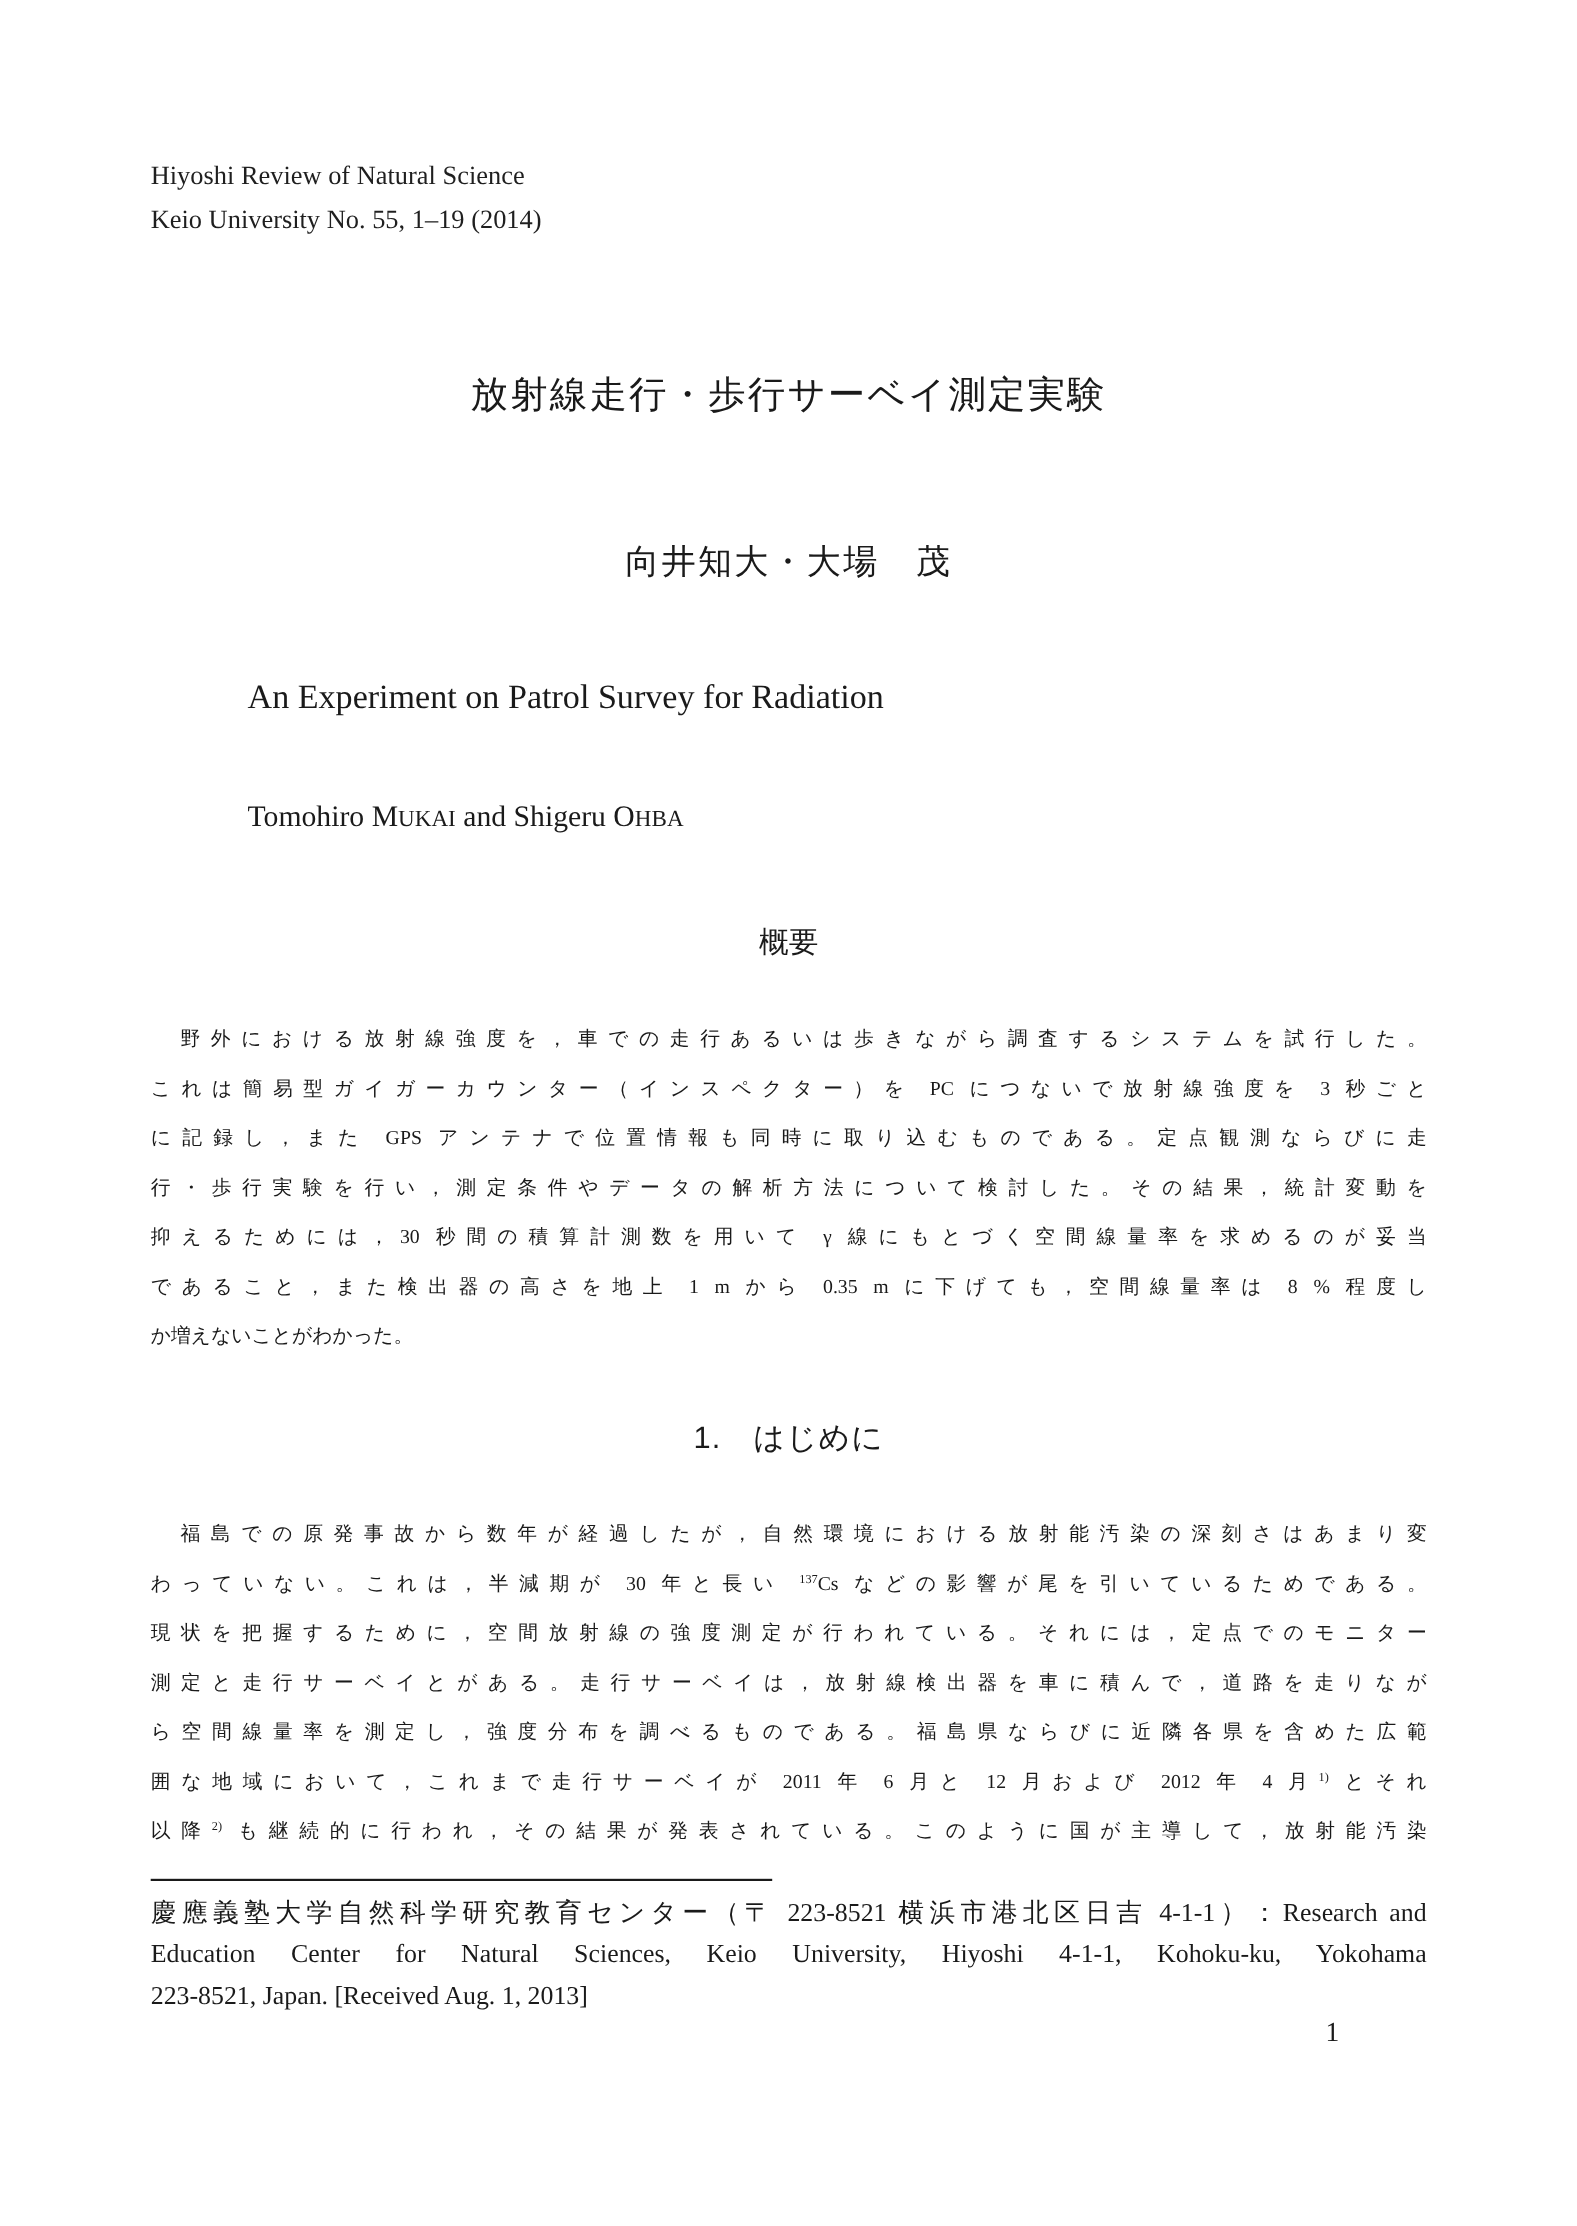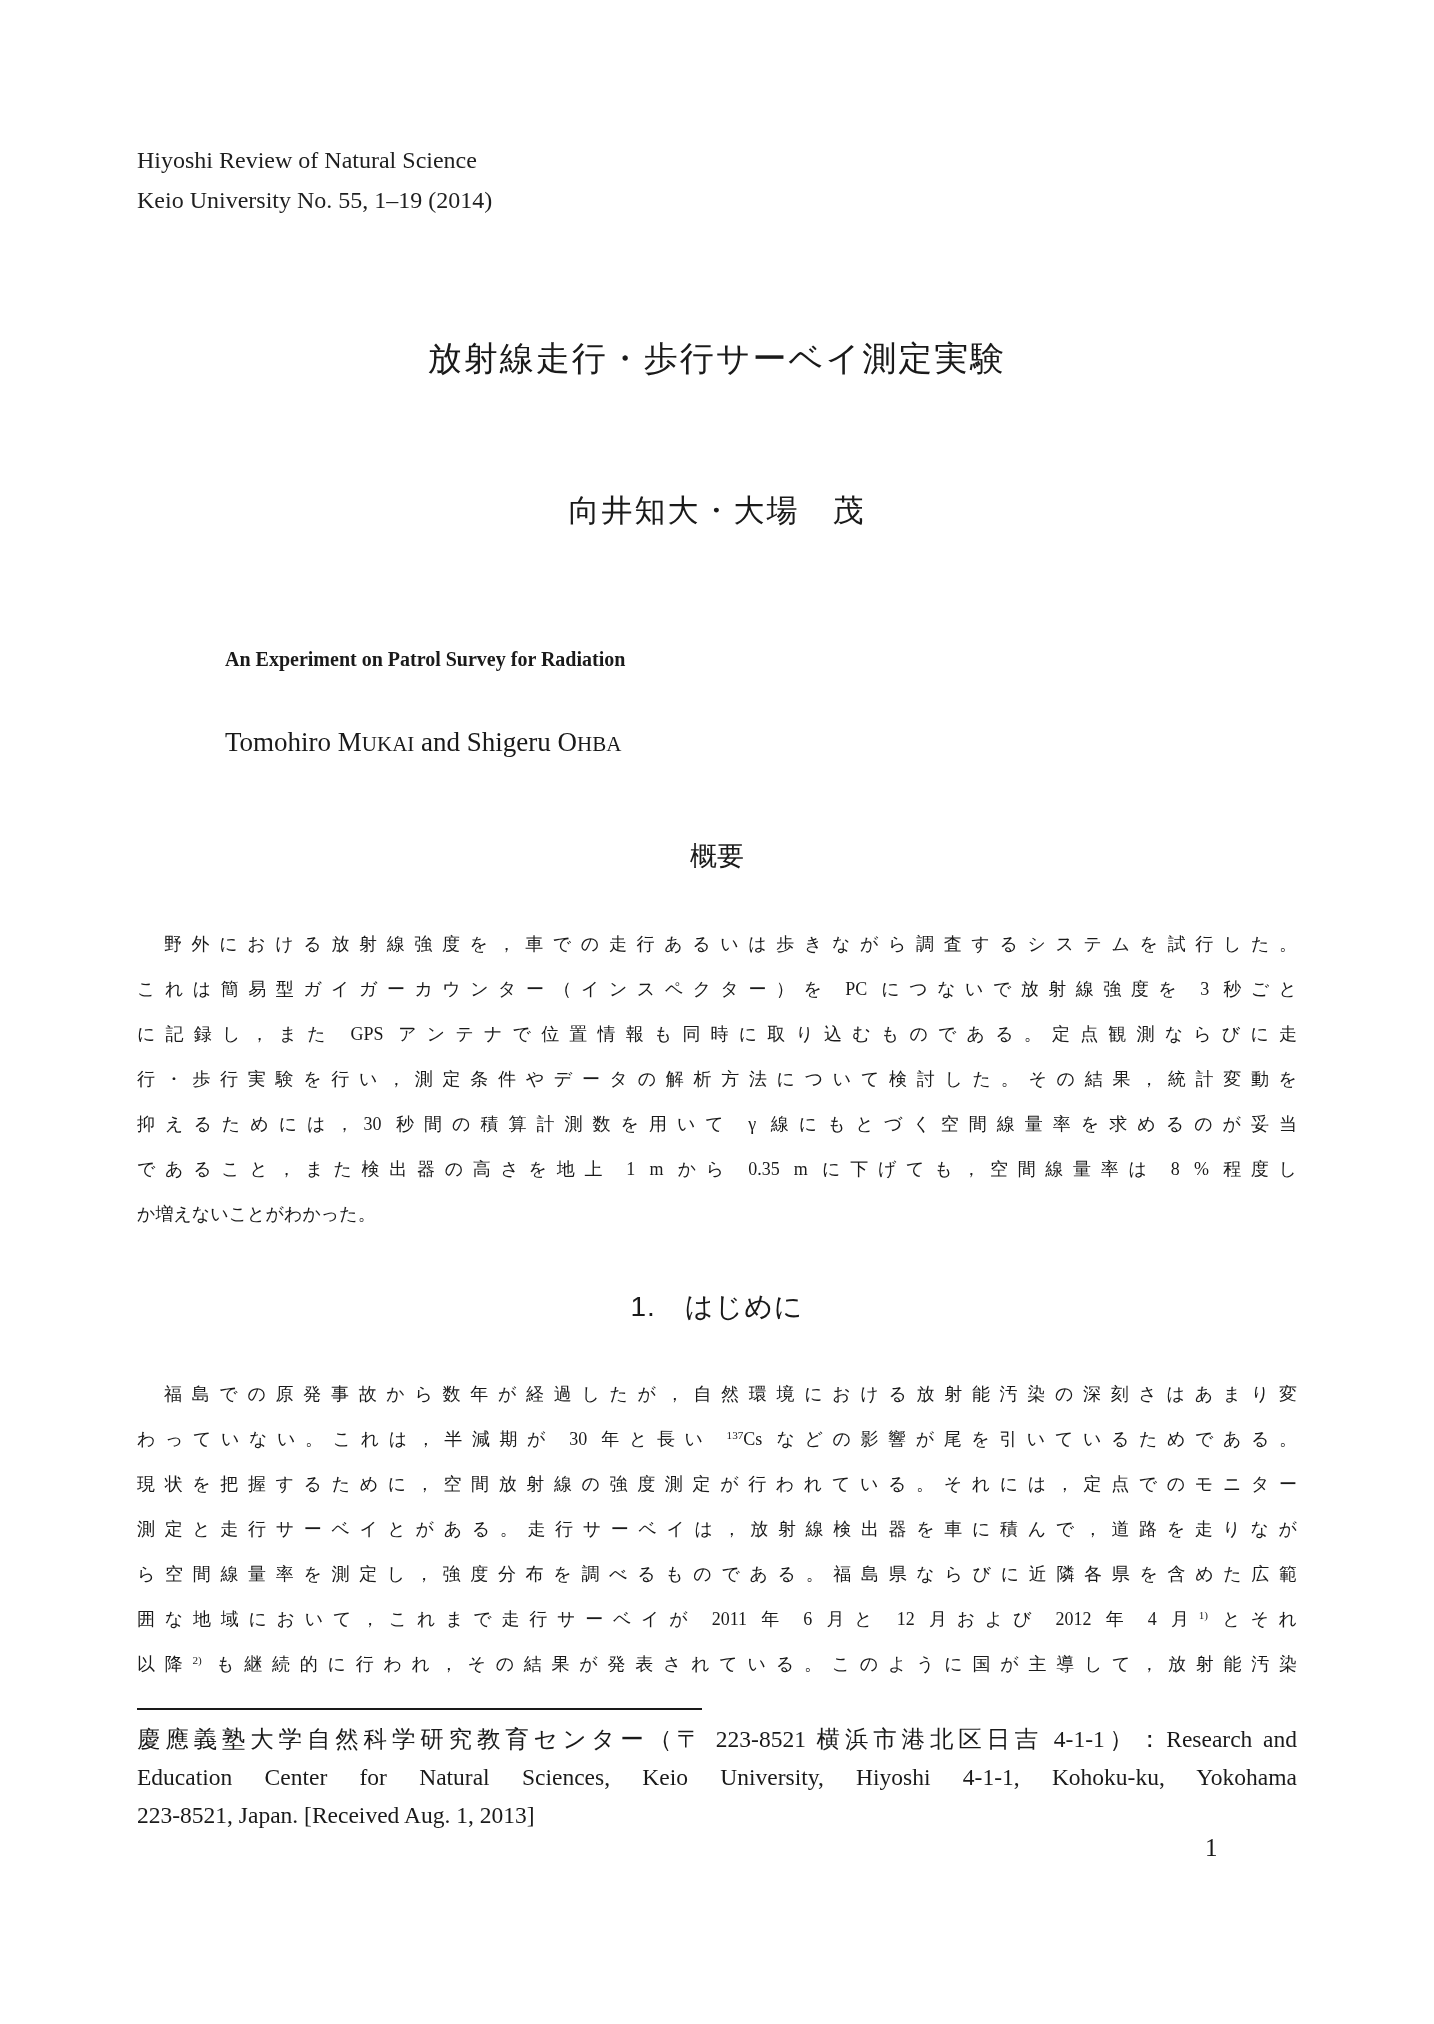--- a/index.html
+++ b/index.html
@@ -42,23 +42,22 @@
     left: 0;
     top: 490px;
     width: 1434px;
     text-align: center;
     font-size: 31px;
     letter-spacing: 2px;
   }
 
   .title-en {
     left: 225px;
-    top: 648px;
-    font-size: 20px;
-    font-weight: bold;
+    top: 616px;
+    font-size: 31px;
   }
 
   .authors-en {
     left: 225px;
     top: 727px;
     font-size: 27px;
   }
   .smallcaps {
     font-size: 21px;
   }

